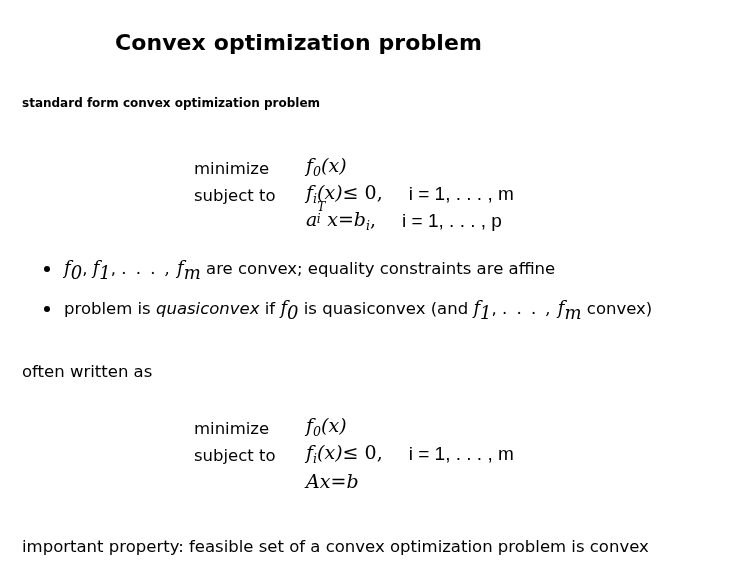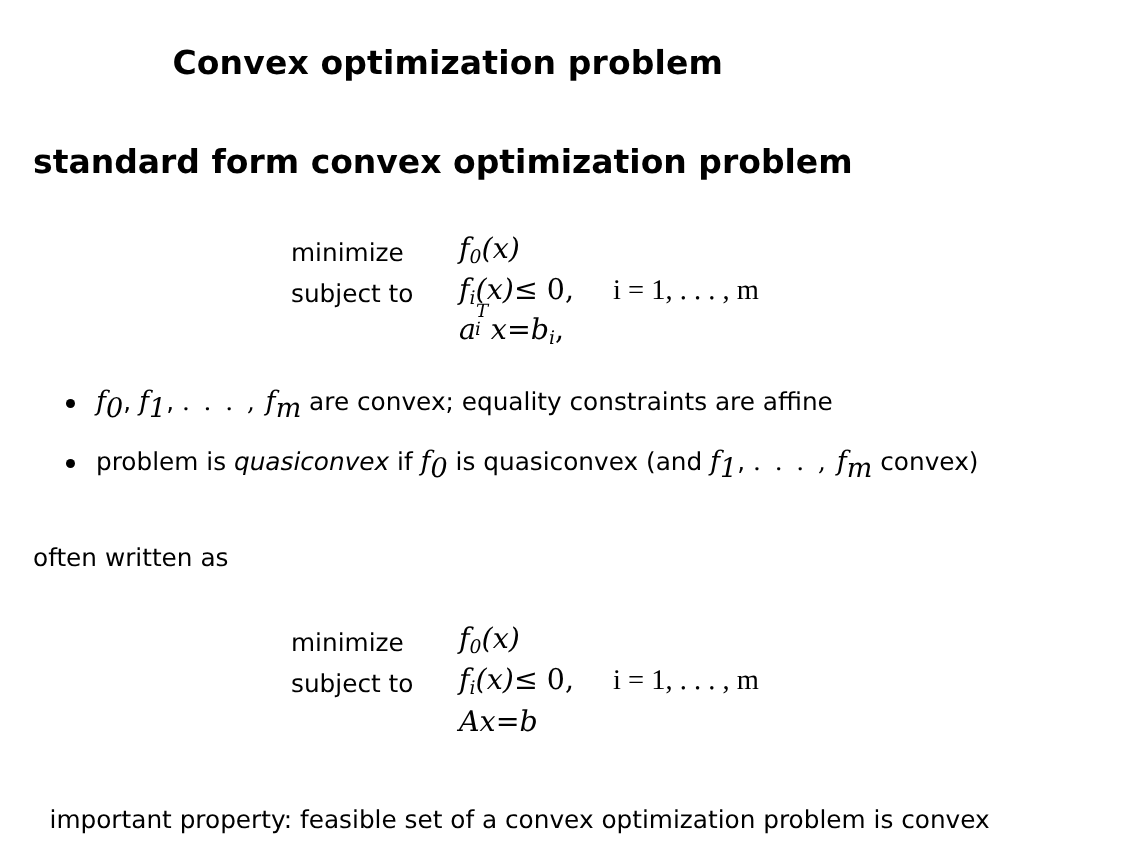--- a/index.html
+++ b/index.html
@@ -36,33 +36,33 @@
     letter-spacing: 0.1px;
   }
 
   
   .section-heading {
     position: absolute;
     top: 96px;
     left: 22px;
     font-family: "DejaVu Sans", sans-serif;
     font-weight: bold;
-    font-size: 22px;
+    font-size: 12px;
   }
 
   
   .body-line {
     position: absolute;
     font-family: "DejaVu Sans", sans-serif;
     font-size: 16.5px;
     white-space: nowrap;
     text-align: right;
   }
   .body-line.often    { top: 362px; left: 22px; }
-  .body-line.property { top: 537px; left: 22px; margin-left: 11px; }
+  .body-line.property { top: 537px; left: 22px; }
 
   
   .math-block {
     position: absolute;
     left: 194px;
   }
   .math-block.first  { top: 151px; }
   .math-block.second { top: 411px; }
 
   .math-row {
@@ -78,21 +78,21 @@
     flex: 0 0 112px;
     text-align: left;
   }
   .math-expr {
     font-family: "DejaVu Serif", serif;
     font-style: italic;
     font-size: 19px;
     margin-top: 12px;
   }
   .math-range {
-    font-family: Liberation Serif, serif;
+    font-family: Liberation Sans, sans-serif;
     font-style: italic;
     font-size: 19px;
     padding-left: 26px;
   }
 
   
   .mup {
     font-style: normal;
   }
   
@@ -182,20 +182,21 @@
 
     <div class="math-row">
       <span class="math-label">subject to</span>
       <span class="math-expr"><span>f</span><span class="sub">i</span><span>(x)</span><span class="mup">≤ 0,</span></span>
       <span class="math-range mup">i = 1, . . . , m</span>
     </div>
 
     <div class="math-row">
       <span class="math-label"></span>
       <span class="math-expr"><span>a</span><span class="supsub"><span class="s-top">T</span><span class="s-bot">i</span></span><span>x</span><span class="mup">=</span><span>b</span><span class="sub">i</span><span class="mup">,</span></span>
+      <span class="math-range mup">i = 1, . . . , p</span>
     </div>
 
   </div>
 
   <div class="bullets">
 
     <div class="bullet-item">
       <span class="bullet-dot"></span>
       <span class="bullet-text"><span class="imath">f</span><span class="imath sub mup">0</span><span>,&nbsp;</span><span class="imath">f</span><span class="imath sub mup">1</span><span>,&nbsp;</span><span class="dots">. . . ,</span><span>&nbsp;</span><span class="imath">f</span><span class="imath sub">m</span><span>&nbsp;are convex; equality constraints are affine</span></span>
     </div>

